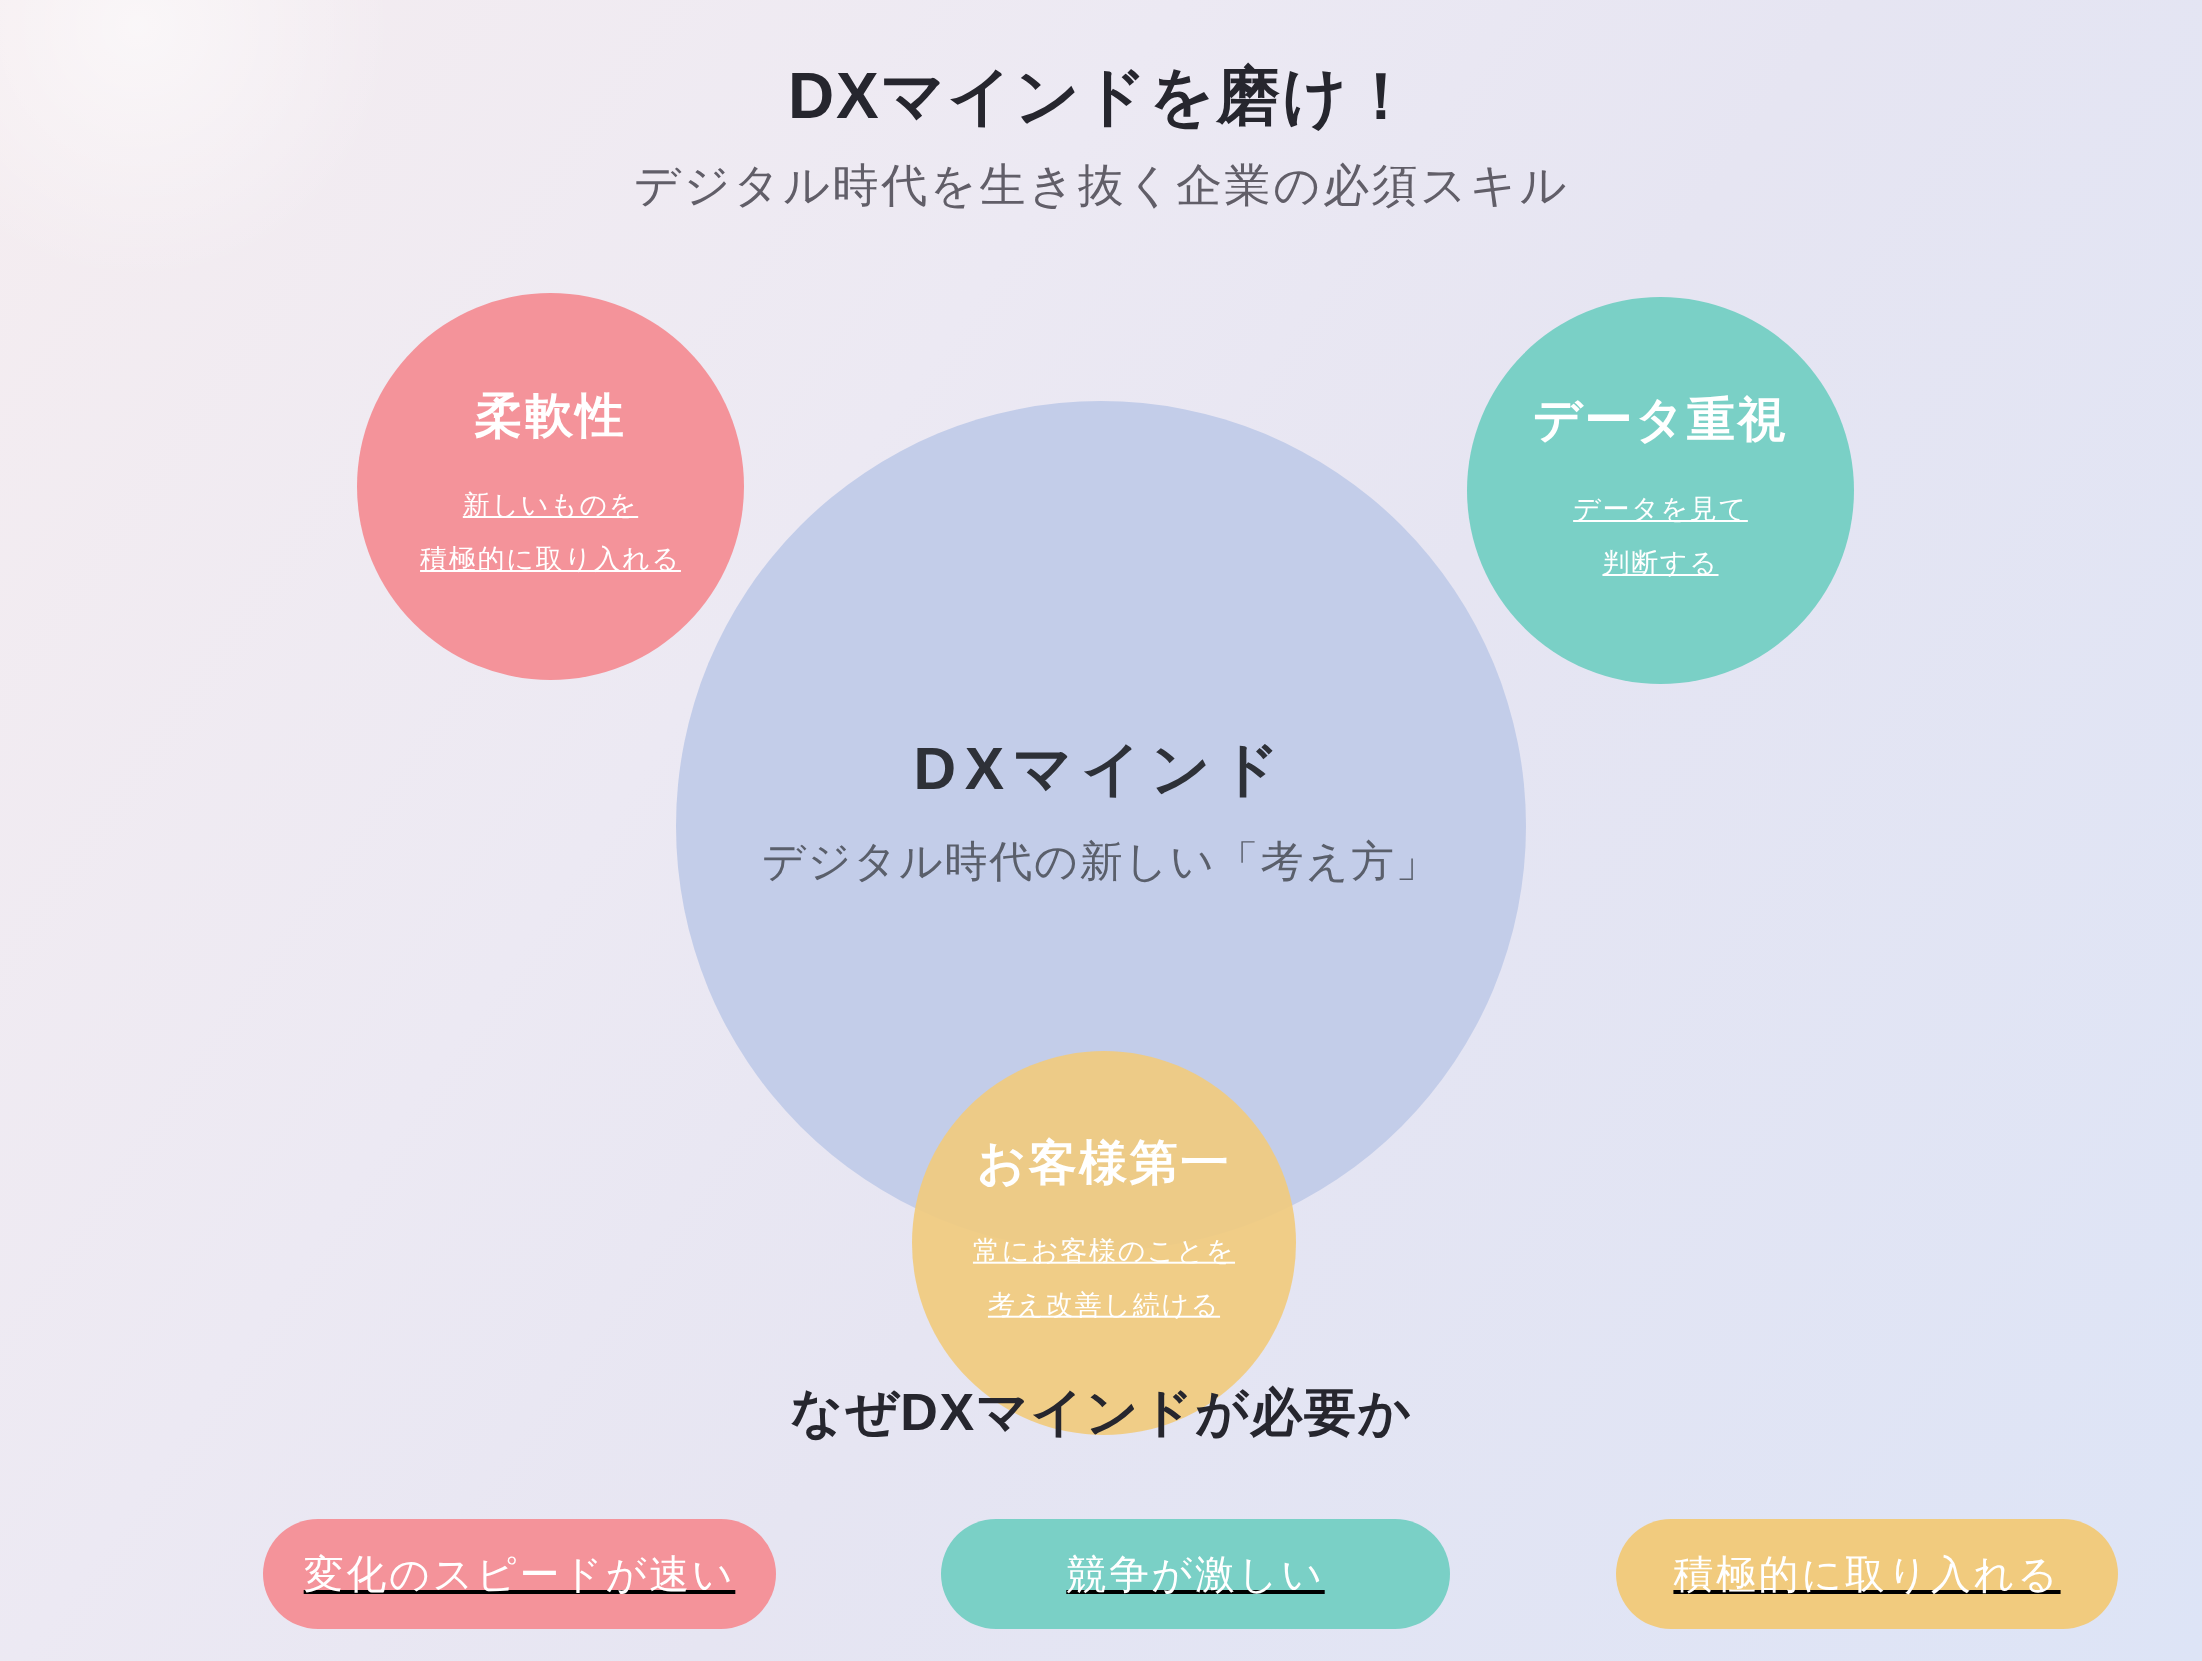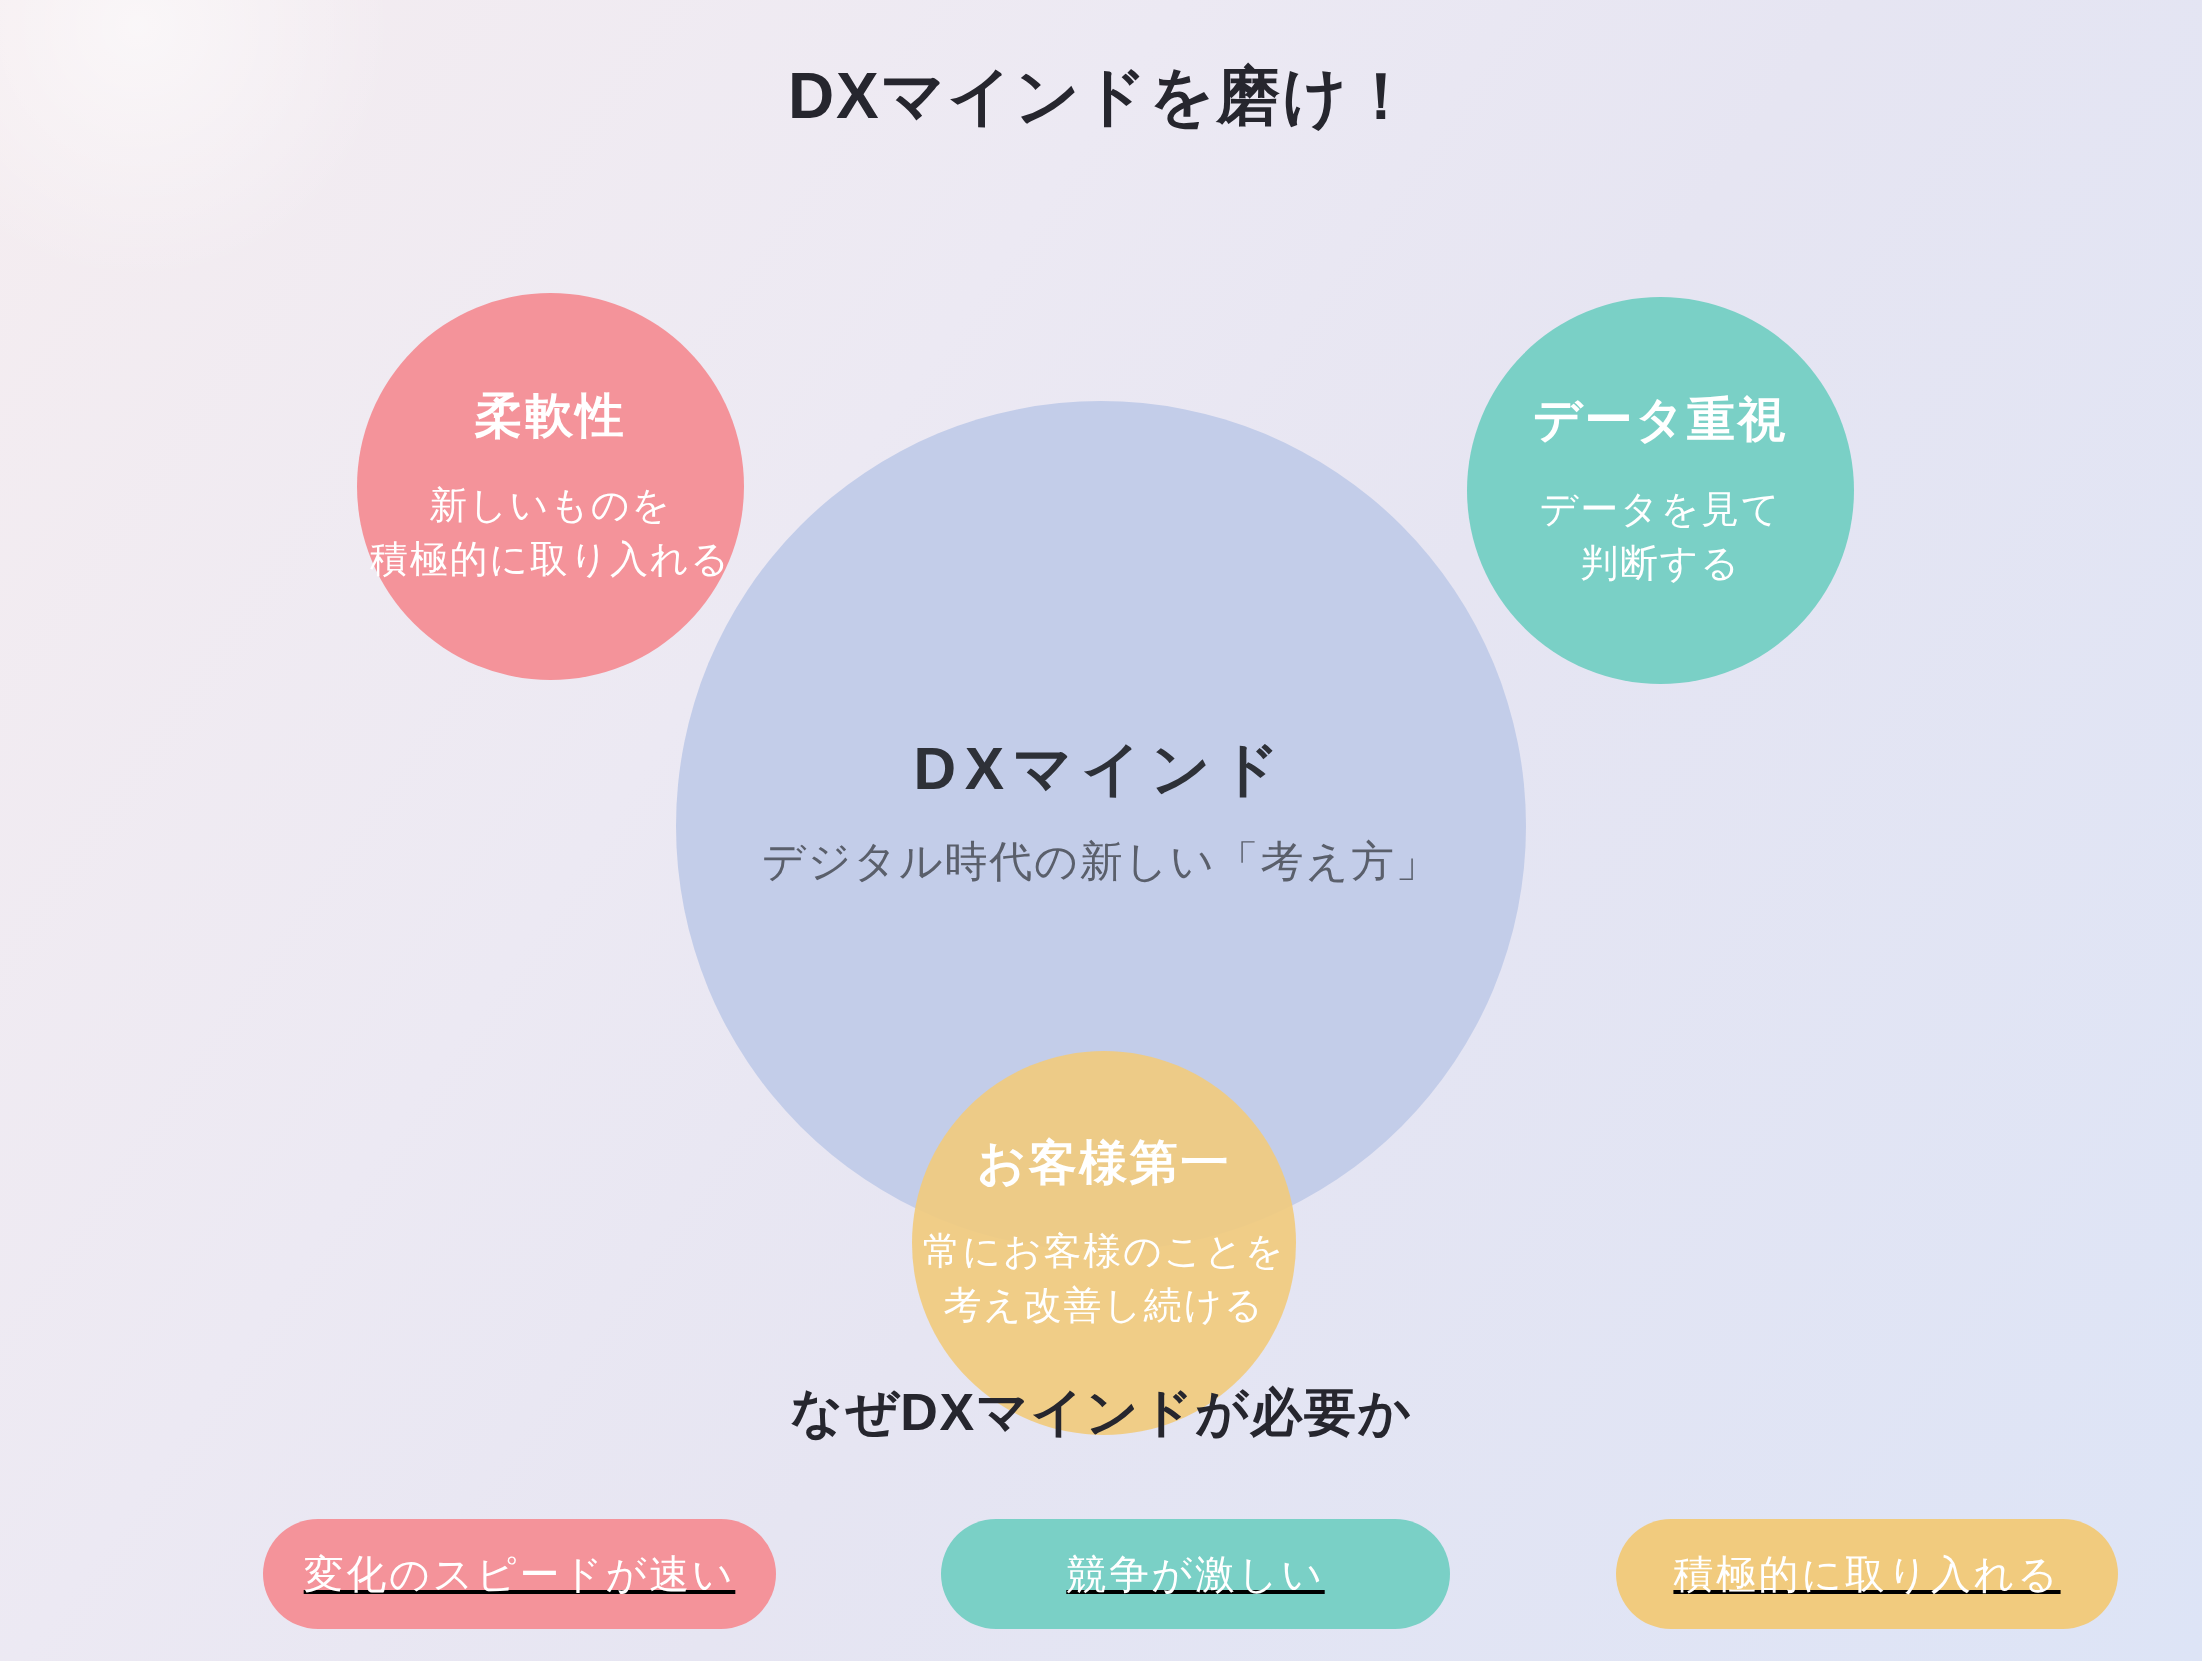--- a/index.html
+++ b/index.html
@@ -81,24 +81,25 @@
 
   .bubble-title {
     font-size: 48px;
     font-weight: bold;
     color: #ffffff;
     letter-spacing: 2.6px;
     line-height: 1.2;
     margin-bottom: 33px;
   }
   .bubble-desc {
-    font-size: 38px;
+    font-size: 27px;
     color: #ffffff;
     letter-spacing: 1.7px;
     line-height: 54px;
+    text-decoration: underline;
   }
 
   
   .why-heading {
     position: absolute;
     top: 1378px; left: 0; width: 100%;
     text-align: center;
     font-size: 52px;
     font-weight: bold;
     color: #26262e;
@@ -127,20 +128,21 @@
     white-space: nowrap;
   }
 </style>
 </head>
 <body>
 
 <div class="canvas">
 
   <div class="header">
     <div class="main-title">DXマインドを磨け！</div>
+    <div class="main-subtitle">デジタル時代を生き抜く企業の必須スキル</div>
   </div>
 
   <div class="circle center-circle" style="background-color: rgb(195, 205, 233);">
     <div class="circle-content">
       <div class="center-title">DXマインド</div>
       <div class="center-subtitle">デジタル時代の新しい「考え方」</div>
     </div>
   </div>
 
   <div class="circle satellite sat-flexibility" style="background-color: rgb(244, 147, 154);">

